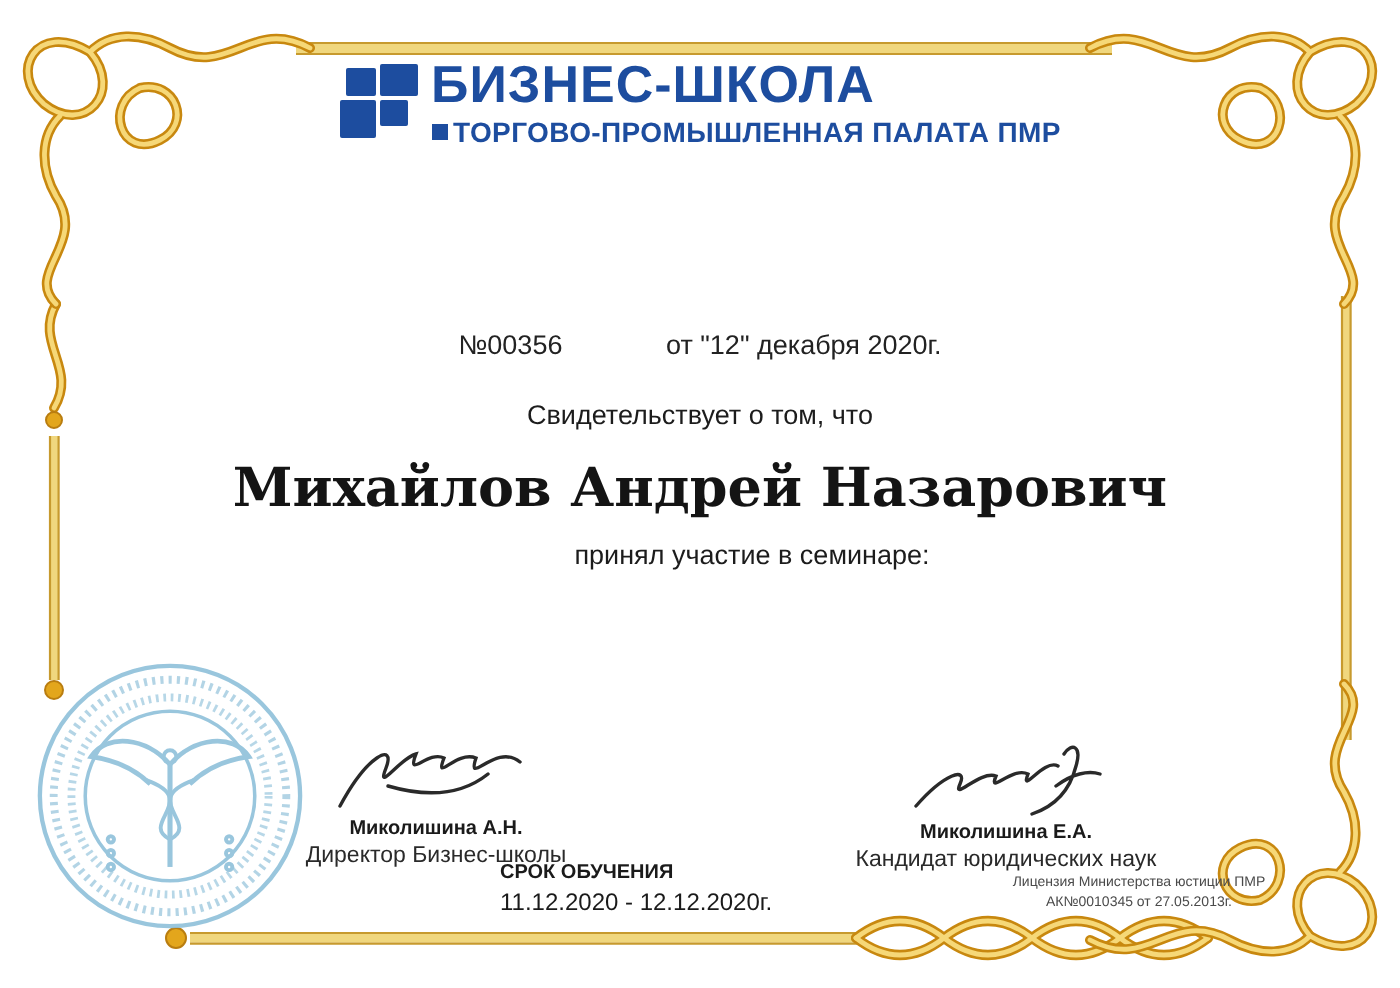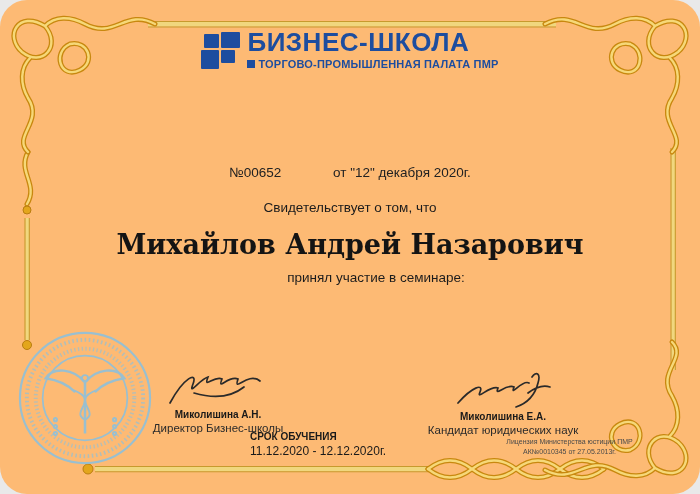--- a/index.html
+++ b/index.html
@@ -1,17 +1,17 @@
 <!DOCTYPE html>
 <html><head>
 <meta charset="utf-8">
 <style>
   html,body{margin:0;padding:0;background:#e9e9e9;}
-  .page{position:relative;width:700px;height:494px;background:#fdba74;
-        font-family:"Liberation Sans",sans-serif;overflow:hidden;margin:0 auto;border-radius:27px;}
+  .page{position:relative;width:700px;height:494px;background:#ffffff;
+        font-family:"Liberation Sans",sans-serif;overflow:hidden;margin:0 auto;}
   .border-svg{position:absolute;inset:0;z-index:1;}
   .rib-o{stroke:#c8880f;stroke-width:5;fill:none;stroke-linecap:round;}
   .rib-i{stroke:#f6d878;stroke-width:2.4;fill:none;stroke-linecap:round;}
   .thin-band{fill:#f0d77e;}
   .thin-edge{stroke:#c79a2e;stroke-width:1.1;}
   .ball{fill:#e3a61c;stroke:#b97d10;stroke-width:1;}
 
   .stamp{position:absolute;left:16px;top:329px;z-index:2;opacity:.9;}
   .stamp *{stroke:#8fc0da;fill:none;}
 
@@ -23,21 +23,21 @@
   .logo-grid{display:grid;grid-template-columns:18px 19px;grid-template-rows:16px 19px;gap:2px;margin-top:3px;}
   .logo-grid span{background:#1d4d9f;border-radius:1px;}
   .logo-grid span:nth-child(1){width:15px;height:14px;justify-self:end;align-self:end;}
   .logo-grid span:nth-child(2){width:19px;height:16px;}
   .logo-grid span:nth-child(3){width:18px;height:19px;justify-self:end;}
   .logo-grid span:nth-child(4){width:14px;height:13px;}
   .logo-text{text-align:left;}
   .logo-title{font-size:26px;font-weight:800;color:#1d4d9f;letter-spacing:.5px;line-height:1;}
   .logo-sub{display:flex;align-items:center;gap:3px;margin-top:3px;}
   .logo-sub .sq{width:8px;height:8px;background:#1d4d9f;display:inline-block;}
-  .logo-sub .txt{font-size:11px;font-weight:700;color:#1d4d9f;letter-spacing:.2px;}
+  .logo-sub .txt{font-size:14px;font-weight:700;color:#1d4d9f;letter-spacing:.2px;}
 
   .cert-title{top:92px;font-family:"DejaVu Serif",serif;font-style:italic;font-weight:bold;
               font-size:50px;letter-spacing:3px;color:#141414;}
   .num-row{top:165px;font-size:13.5px;color:#222;}
   .num-row .num{margin-right:48px;}
   .attest{top:200px;font-size:13.5px;}
   .name{top:229px;font-family:"DejaVu Serif",serif;font-weight:bold;
         font-size:27px;color:#141414;}
   .partic{top:270px;font-size:13.5px;padding-left:26px;}
   .seminar{top:291px;font-family:"DejaVu Serif",serif;font-style:italic;font-weight:bold;
@@ -156,21 +156,21 @@
           <div class="logo-sub">
             <span class="sq"></span>
             <span class="txt">ТОРГОВО-ПРОМЫШЛЕННАЯ ПАЛАТА ПМР</span>
           </div>
         </div>
       </div>
     </div>
 
 
     <div class="row num-row">
-      <span class="num">№00652</span>
+      <span class="num">№00356</span>
       <span>от  "12" декабря 2020г.</span>
     </div>
 
     <div class="row attest">Свидетельствует о том, что</div>
 
     <div class="row name">Михайлов Андрей Назарович</div>
 
     <div class="row partic">принял участие в семинаре:</div>
 
 

